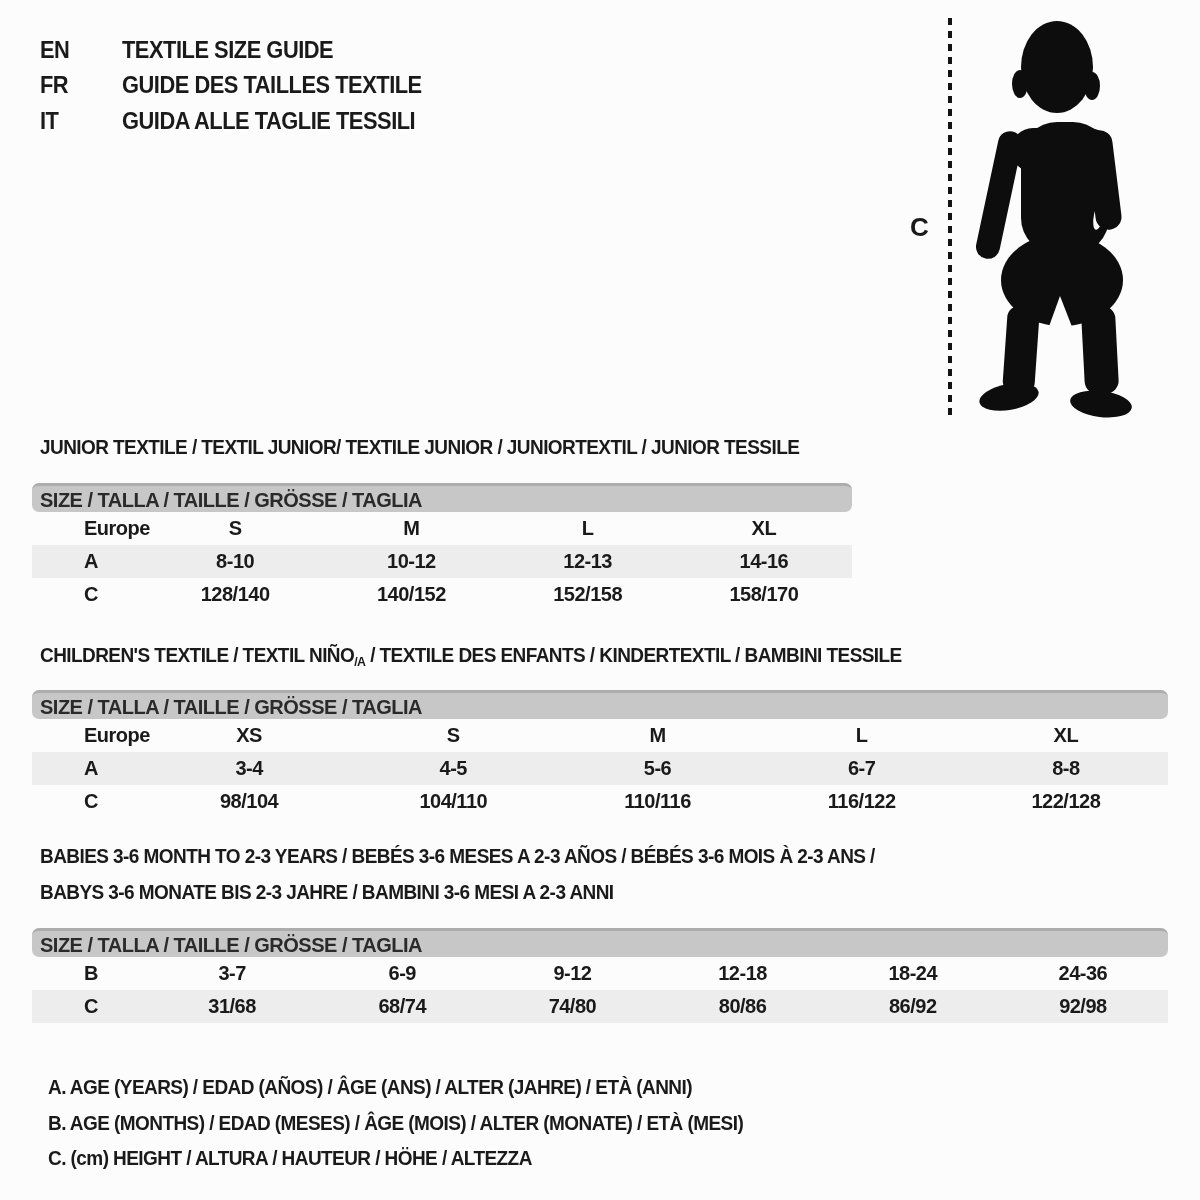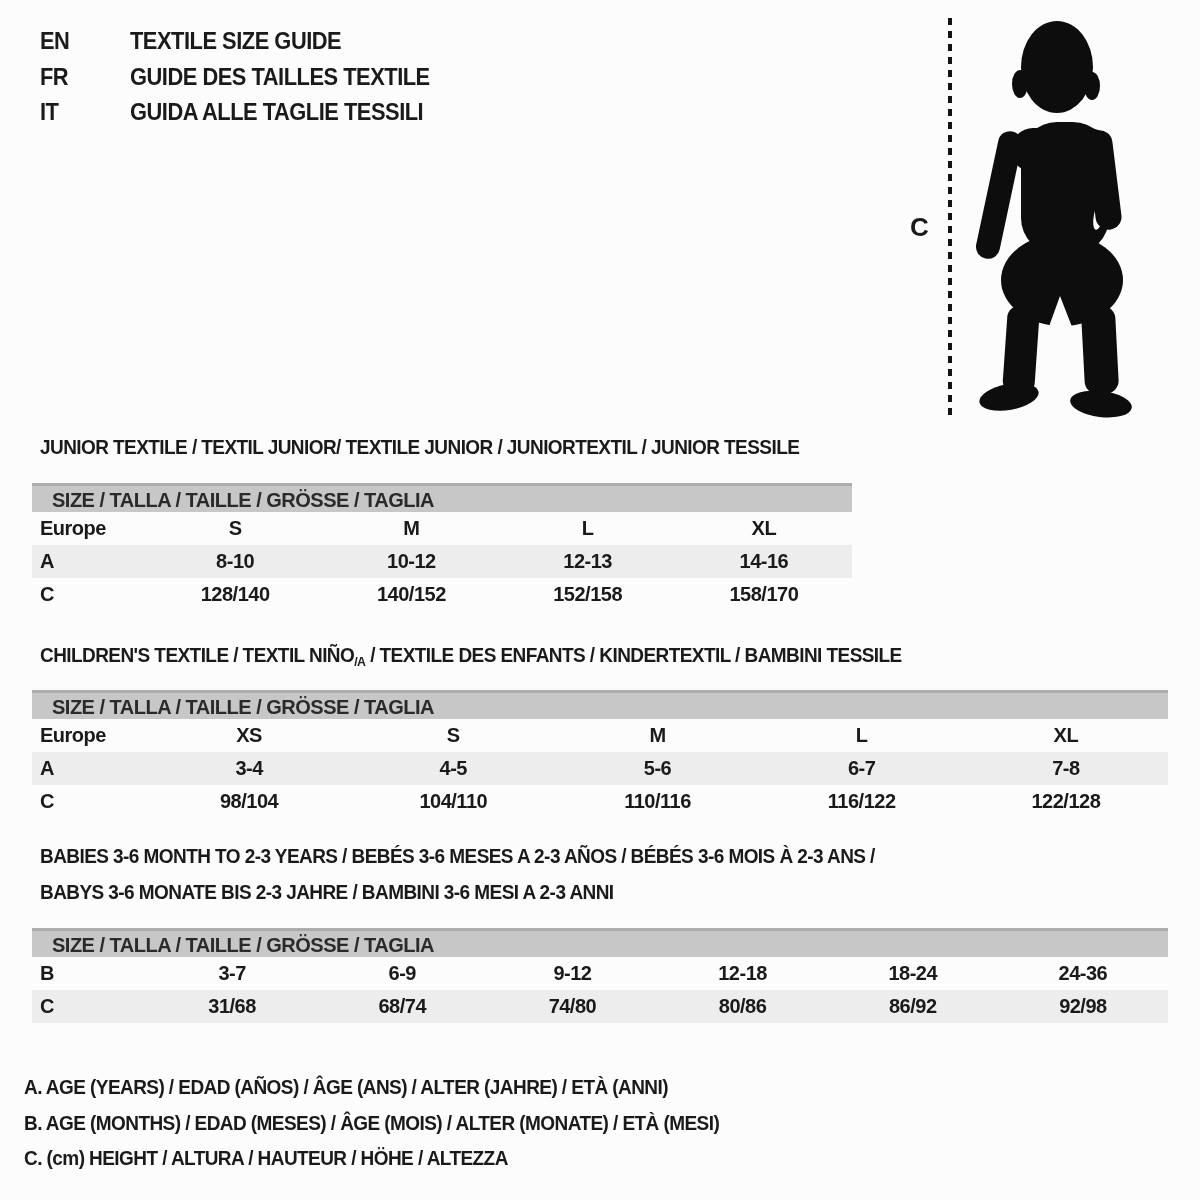--- a/index.html
+++ b/index.html
@@ -4,21 +4,21 @@
 <style>
   html,body { margin:0; padding:0; background:#fff; }
   .page {
     position:relative; width:1200px; height:1200px;
     background:#fcfcfc; overflow:hidden;
     font-family:"Liberation Sans", sans-serif;
     color:#1a1a1a;
   }
   
   .lang-block { position:absolute; left:40px; top:28px; }
-  .lang-row { display:flex; align-items:flex-start; height:35.5px;gap:8px; }
+  .lang-row { display:flex; align-items:flex-end; height:35.5px; }
   .lang-code, .lang-title {
     font-size:23px; font-weight:700; letter-spacing:-0.5px; white-space:nowrap;
     transform:scaleX(0.95); transform-origin:left center;
   }
   .lang-code { width:82px; flex:0 0 82px; }
   
   .height-line {
     position:absolute; left:948px; top:18px; width:4px; height:398px;
     background:repeating-linear-gradient(to bottom, #131313 0px, #131313 7px, transparent 7px, transparent 13px);
   }
@@ -32,35 +32,35 @@
     position:absolute; left:40px; white-space:nowrap;
     font-size:20px; font-weight:700; letter-spacing:-0.6px;
     transform:scaleX(0.95); transform-origin:left center;
   }
   .subscript { font-size:13px; vertical-align:-4px; }
   
   .size-table { position:absolute; left:32px; }
   .size-bar {
     height:29px; line-height:29px;
     background:#c7c7c7; border-top:3px solid #adadad;
-    padding-left:20px; box-sizing:border-box;
-    font-size:20px; font-weight:700; letter-spacing:-0.5px; color:#2a2a2a;
+    padding-left:8px; box-sizing:border-box;
+    font-size:20px; font-weight:700; letter-spacing:-0.5px; color:#2a2a2a;border-radius:7px;
   }
   .trow {
     display:grid; height:33px; align-items:center;
     font-size:20px; font-weight:700; letter-spacing:-0.5px;
   }
   .trow.striped { background:#ededed; }
   .cols4 { grid-template-columns:115px repeat(4,1fr); }
   .cols5 { grid-template-columns:115px repeat(5,1fr); }
   .cols6 { grid-template-columns:115px repeat(6,1fr); }
-  .tlabel { padding-left:8px; }
+  .tlabel { padding-left:8px;margin-left:44px; }
   .tcell { text-align:center; }
   
-  .legend-block { position:absolute; left:24px; top:1070px; }
+  .legend-block { position:absolute; left:48px; top:1070px; }
   .legend-line {
     height:35.5px; line-height:35.5px; white-space:nowrap;
     font-size:20px; font-weight:700; letter-spacing:-0.6px;
     transform:scaleX(0.95); transform-origin:left center;
   }
 </style>
 </head>
 <body>
 
 <div class="page">
@@ -138,21 +138,21 @@
       <div class="tcell">M</div>
       <div class="tcell">L</div>
       <div class="tcell">XL</div>
     </div>
     <div class="trow cols5 striped">
       <div class="tlabel">A</div>
       <div class="tcell">3-4</div>
       <div class="tcell">4-5</div>
       <div class="tcell">5-6</div>
       <div class="tcell">6-7</div>
-      <div class="tcell">7-8</div>
+      <div class="tcell">8-8</div>
     </div>
     <div class="trow cols5">
       <div class="tlabel">C</div>
       <div class="tcell">98/104</div>
       <div class="tcell">104/110</div>
       <div class="tcell">110/116</div>
       <div class="tcell">116/122</div>
       <div class="tcell">122/128</div>
     </div>
   </div>

